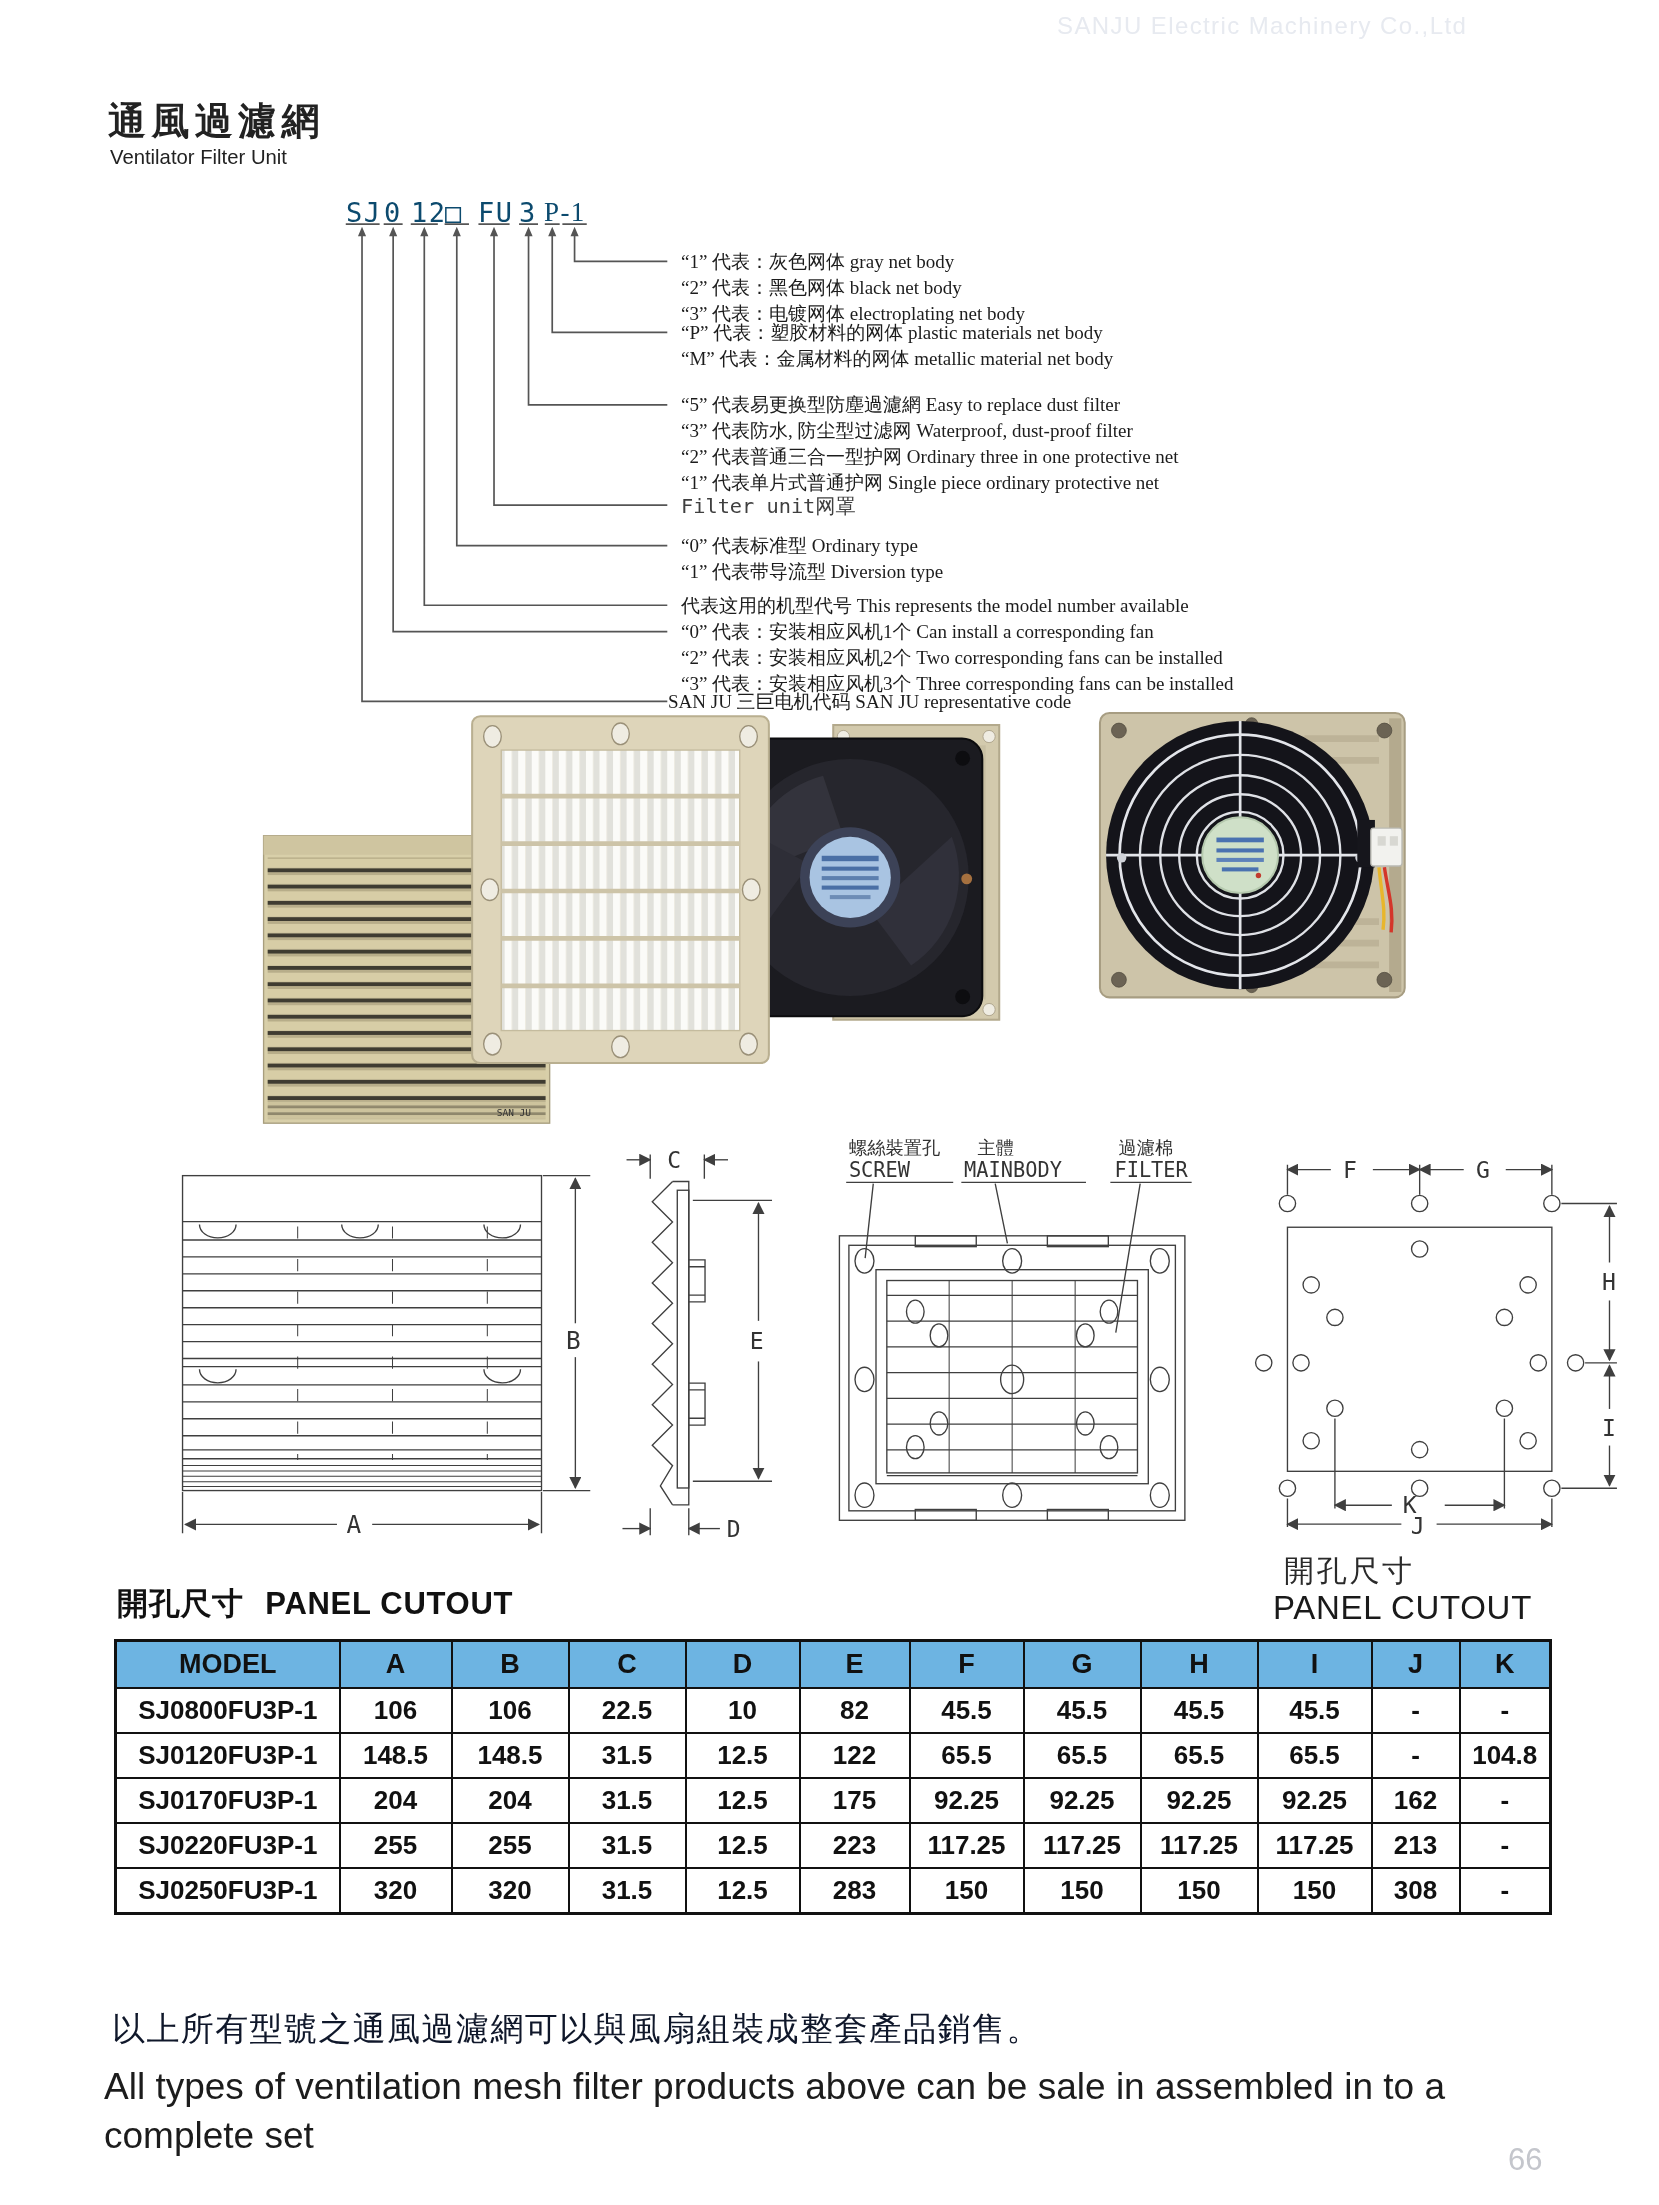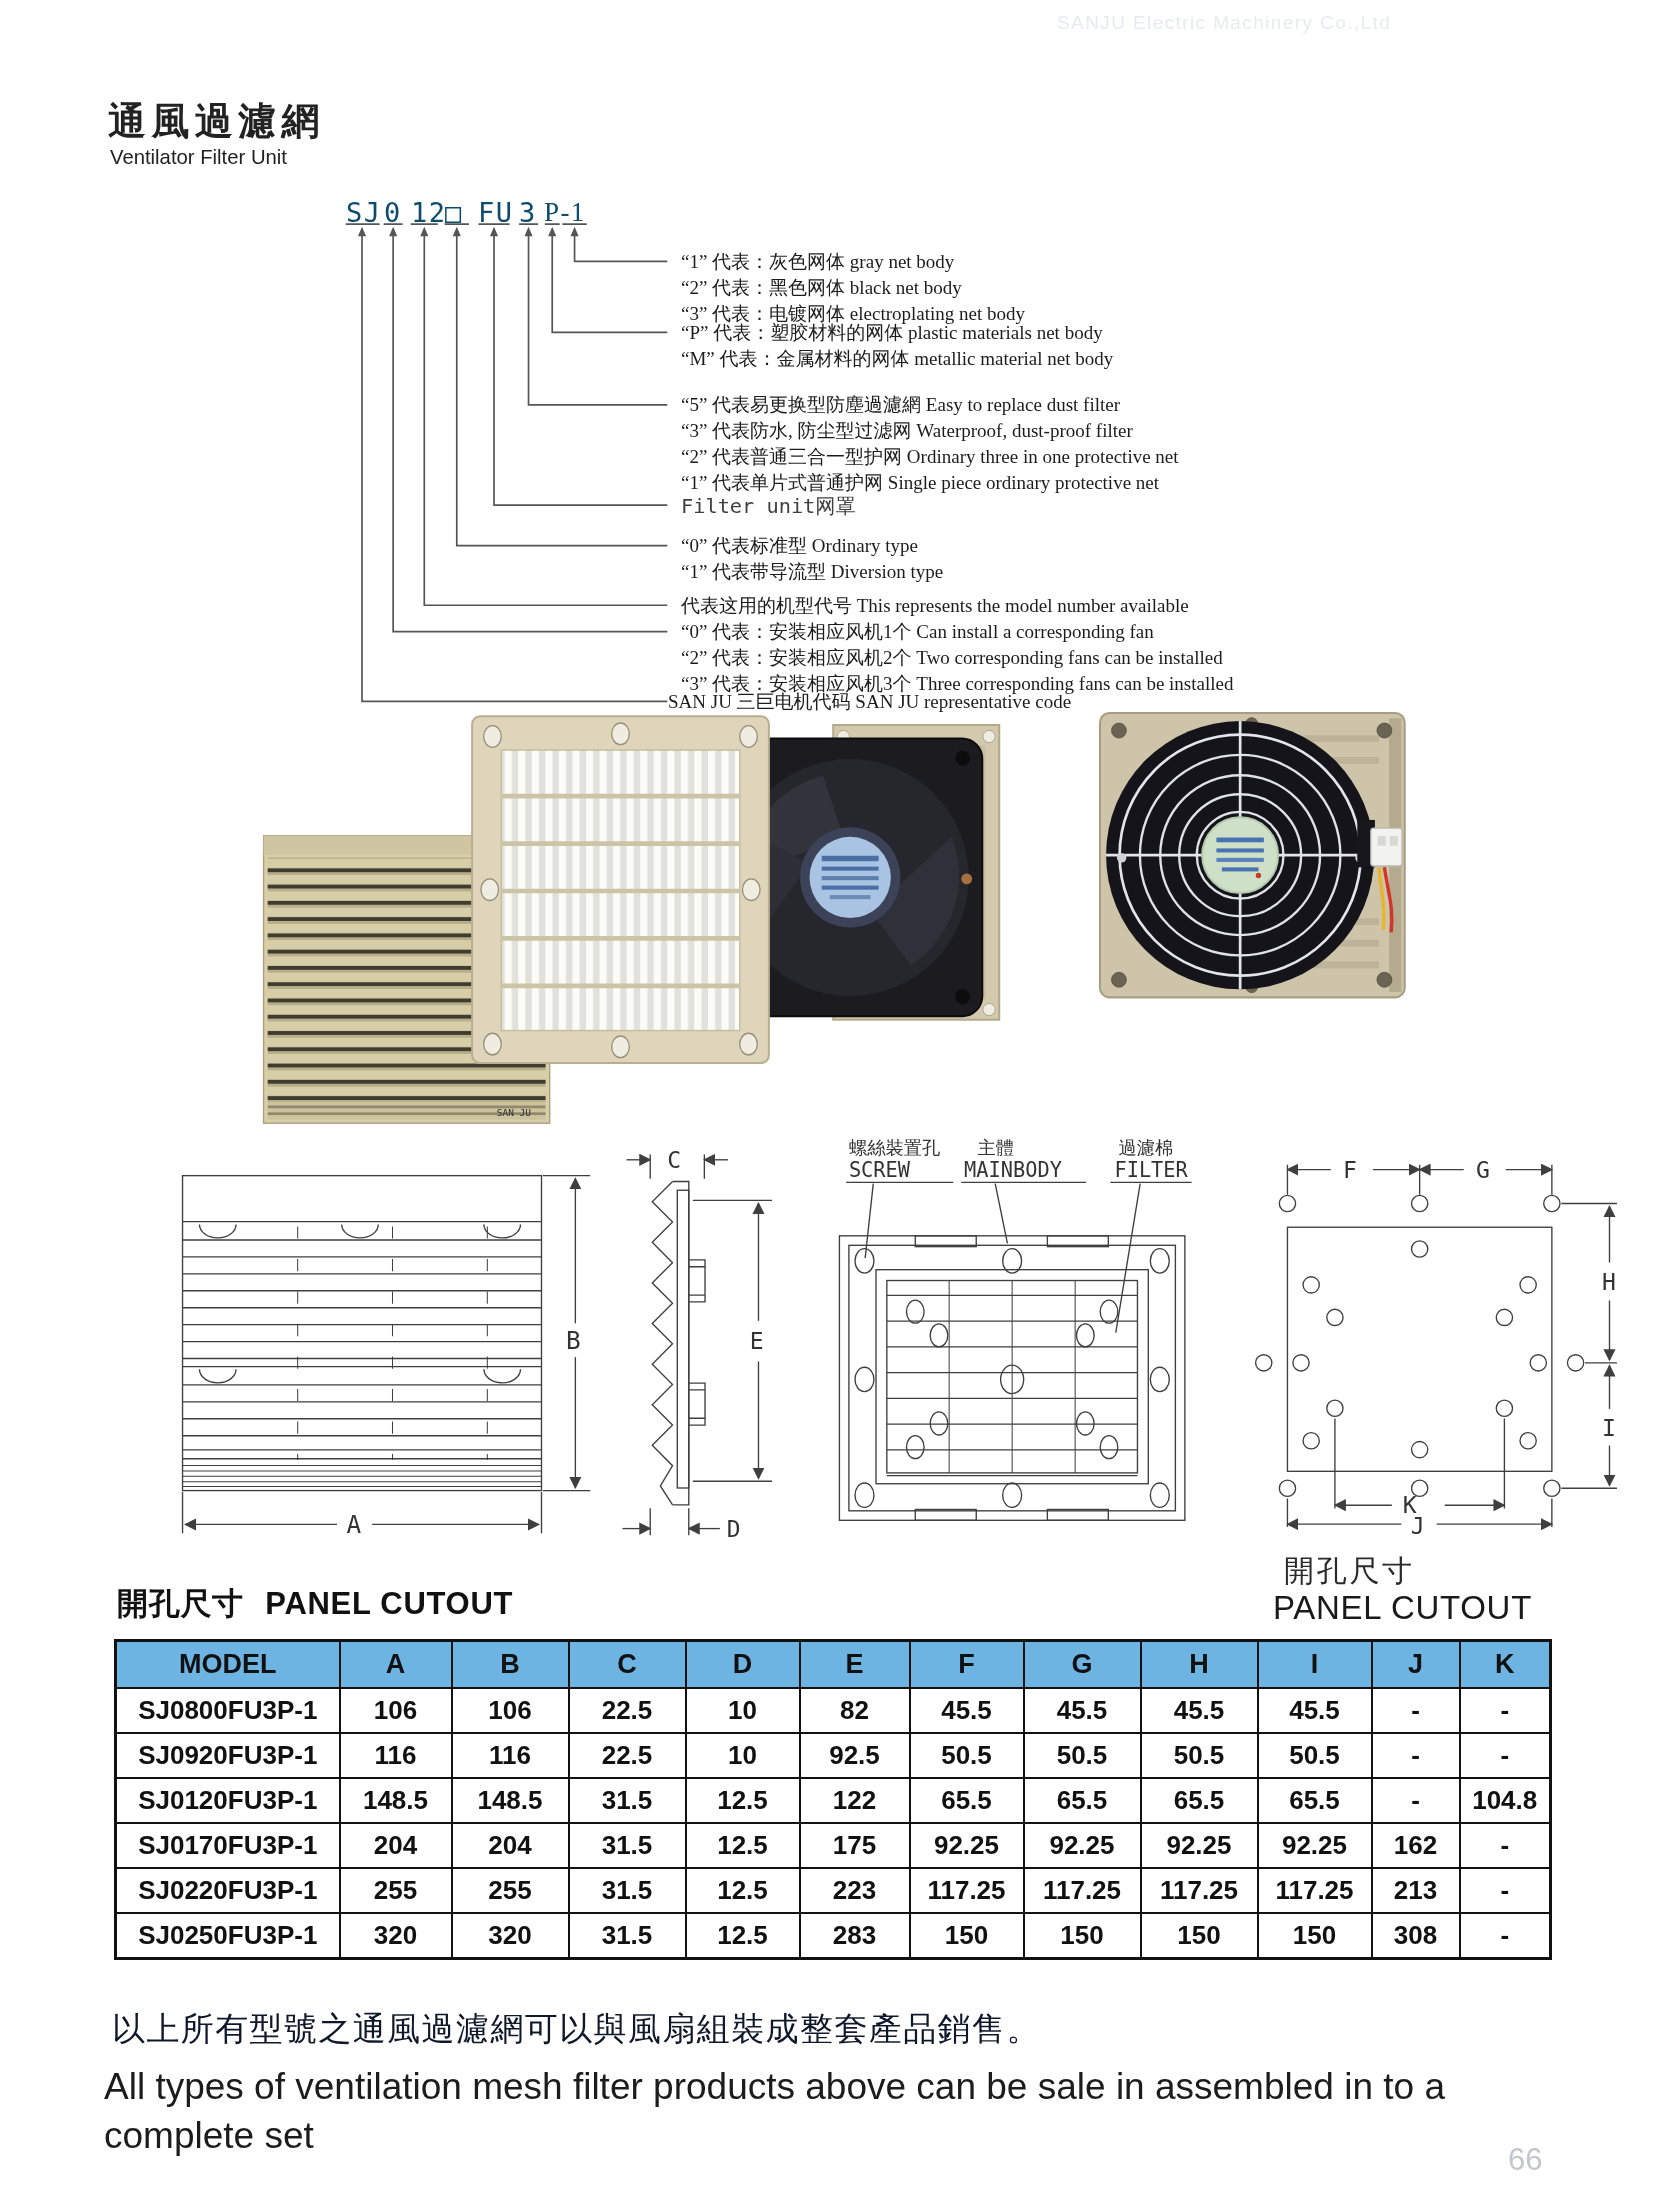--- a/index.html
+++ b/index.html
@@ -14,21 +14,21 @@
   .cutout-caption-zh{font-family:"Liberation Serif","DejaVu Serif",serif;font-size:30px;color:#2a2a2a;letter-spacing:2.7px;}
   .cutout-caption-en{font-size:33px;color:#1a1a1a;letter-spacing:0.7px;}
   .section-title{font-size:31px;font-weight:600;color:#111;letter-spacing:0.7px;}
   .spec-table{border-collapse:collapse;table-layout:fixed;width:1433px;border:3.4px solid #111;}
   .spec-table th,.spec-table td{border:2px solid #111;text-align:center;padding:0;height:43px;
         font-size:26px;font-weight:600;color:#111;overflow:hidden;white-space:nowrap;}
   .spec-table th{background:#6db4e2;font-size:27px;height:45px;}
   .note-zh{font-size:33px;font-weight:normal;color:#0f172a;letter-spacing:1.4px;}
   .note-en{font-size:37px;font-weight:400;color:#1c1c1c;line-height:49px;width:1484px;}
   .page-num{font-size:31px;color:#c4c6cc;}
-  .watermark{font-size:19px;color:#e7eaf0;letter-spacing:1.4px;}
+  .watermark{font-size:24px;color:#e7eaf0;letter-spacing:1.4px;}
   svg{display:block;}
   svg text{font-family:"DejaVu Sans Mono","DejaVu Sans",monospace;fill:#333;}
 </style>
 </head>
 <body>
 
 <div class="page">
 
   <div class="abs watermark" style="left:1057px;top:12.2px;">SANJU Electric Machinery Co.,Ltd</div>
 
@@ -404,34 +404,20 @@
         <td>10</td>
         <td>82</td>
         <td>45.5</td>
         <td>45.5</td>
         <td>45.5</td>
         <td>45.5</td>
         <td>-</td>
         <td>-</td>
       </tr>
       <tr>
-        <td>SJ0920FU3P-1</td>
-        <td>116</td>
-        <td>116</td>
-        <td>22.5</td>
-        <td>10</td>
-        <td>92.5</td>
-        <td>50.5</td>
-        <td>50.5</td>
-        <td>50.5</td>
-        <td>50.5</td>
-        <td>-</td>
-        <td>-</td>
-      </tr>
-      <tr>
         <td>SJ0120FU3P-1</td>
         <td>148.5</td>
         <td>148.5</td>
         <td>31.5</td>
         <td>12.5</td>
         <td>122</td>
         <td>65.5</td>
         <td>65.5</td>
         <td>65.5</td>
         <td>65.5</td>

